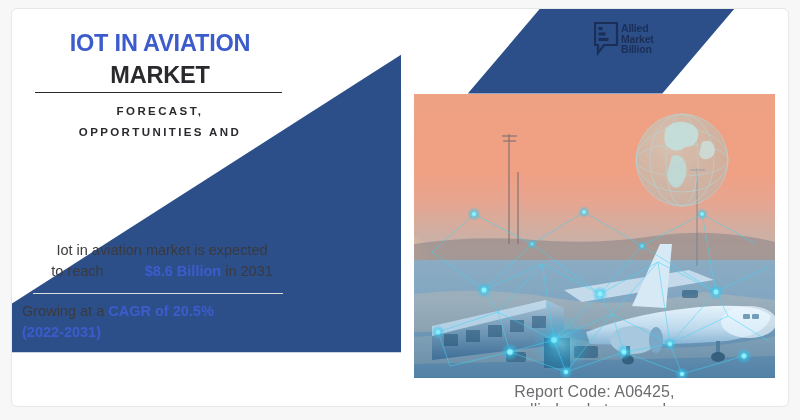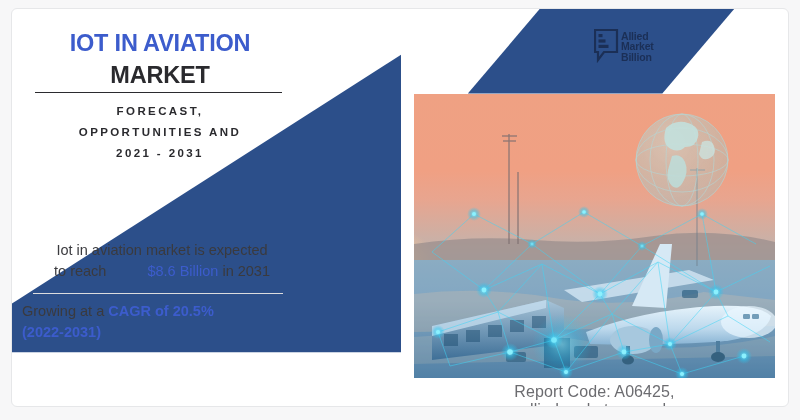--- a/index.html
+++ b/index.html
@@ -39,21 +39,21 @@
   }
 
   
   .logo {
     position: absolute;
     left: 582px;
     top: 13px;
     width: 104px;
     height: 48px;
     display: flex;
-    align-items: center;
+    align-items: flex-start;
   }
   .logo-mark {
     position: relative;
     width: 26px;
     height: 34px;
     margin-right: 1px;
     flex: none;
   }
   .logo-text {
     display: flex;
@@ -119,21 +119,21 @@
   .stat-one {
     position: absolute;
     left: 10px;
     top: 231px;
     width: 280px;
     text-align: center;
     font-size: 14.5px;
     color: #3a3a3e;
     line-height: 21px;
   }
-  .stat-one b { color: #3c5ccc; font-weight: 400; margin-left: 37px; }
+  .stat-one b { color: #3c5ccc; font-weight: 700; margin-left: 37px; }
 
   .rule-soft {
     position: absolute;
     left: 21px;
     top: 284px;
     width: 250px;
     height: 0;
     border-top: 1px solid #dcdcde;
   }
 
@@ -205,21 +205,20 @@
     <div class="title-block">
       <div class="title-main">IOT IN AVIATION</div>
       <div class="title-sub">MARKET</div>
     </div>
 
     <div class="rule-strong"></div>
 
     <div class="forecast">
       <div>FORECAST,</div>
       <div>OPPORTUNITIES AND</div>
-      <div>2021 - 2031</div>
     </div>
 
     <div class="stat-one">
       <div><span>Iot in aviation market is expected</span></div>
       <div><span>to reach </span><b>$8.6 Billion</b><span> in 2031</span></div>
     </div>
 
     <div class="rule-soft"></div>
 
     <div class="stat-two">

